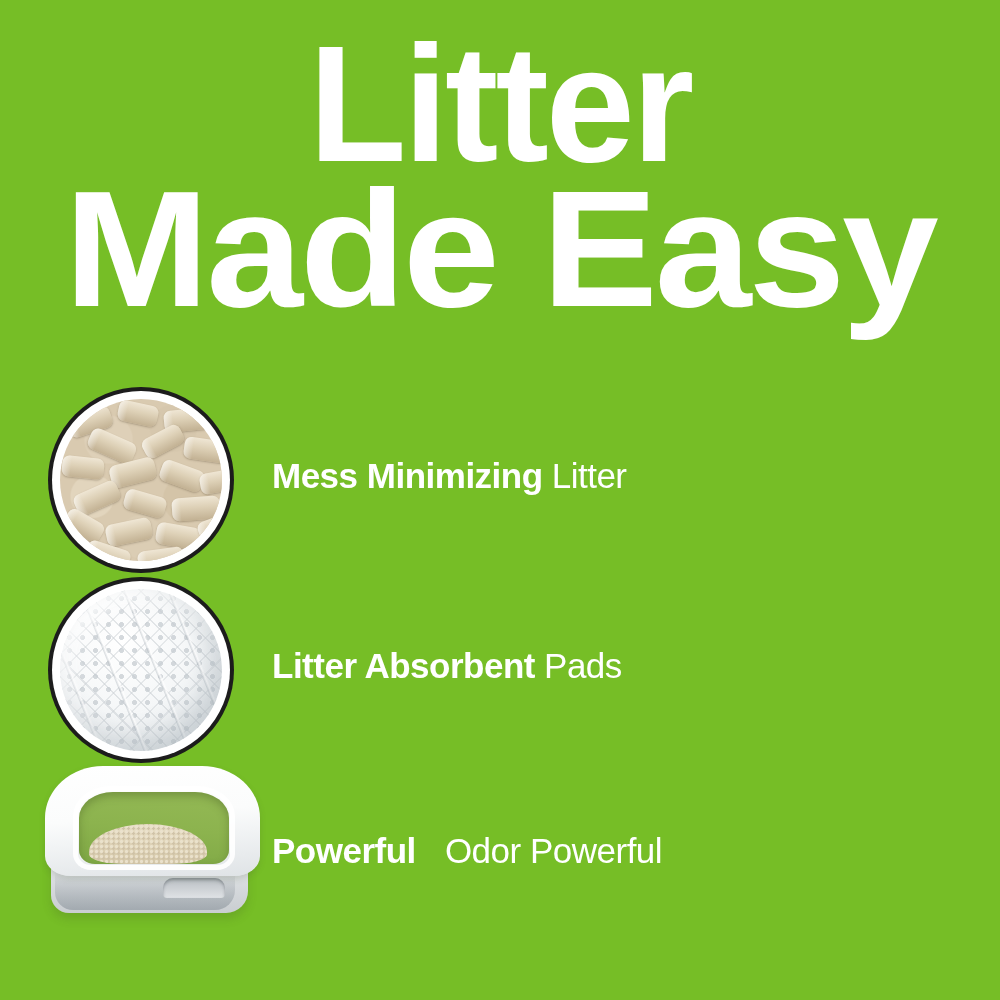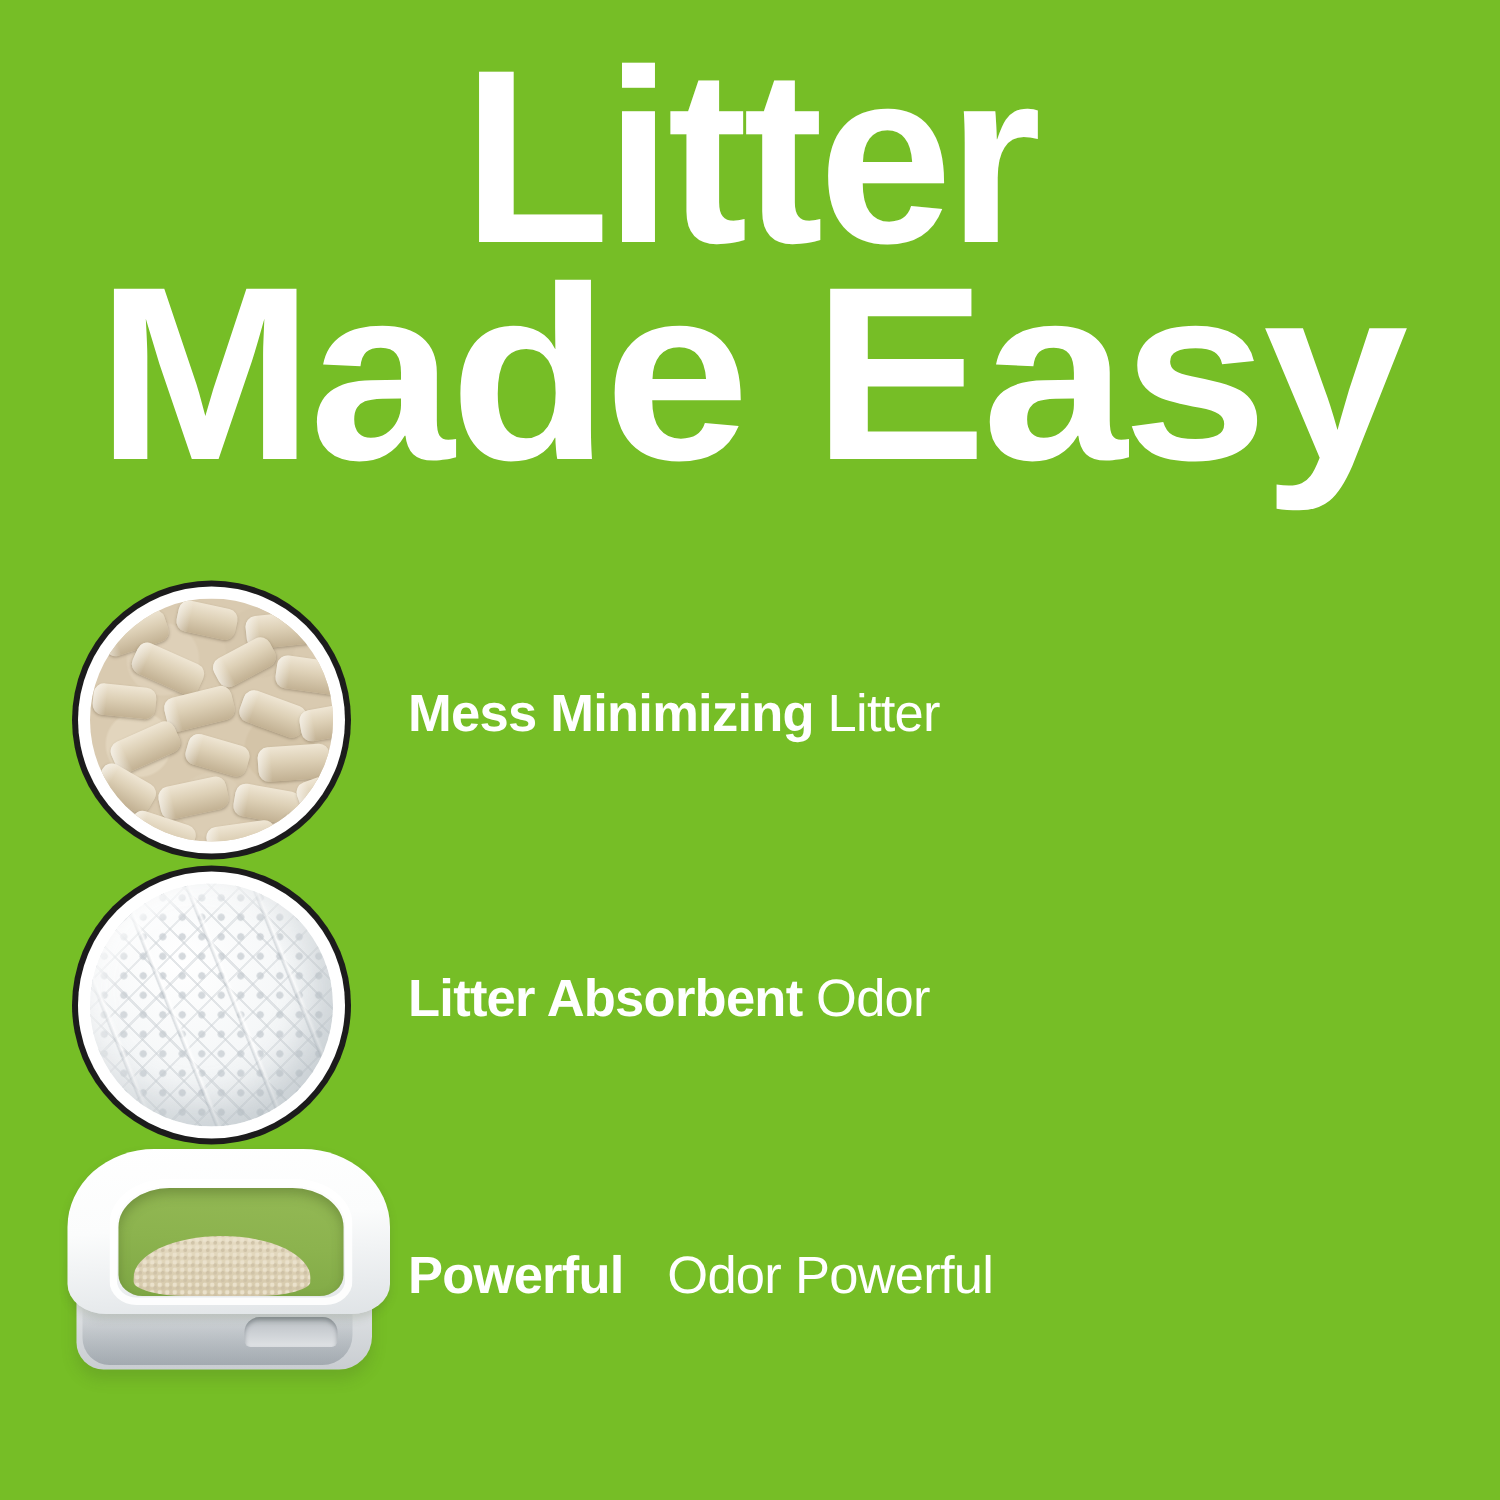--- a/index.html
+++ b/index.html
@@ -325,21 +325,21 @@
               <div class="pad-dots"></div>
               <div class="pad-channels"></div>
               <div class="pad-shade"></div>
             </div>
           </div>
         </div>
       </div>
       <div class="feature-text">
         <span class="ft-strong">Litter Absorbent</span>
         <span class="ft-space"></span>
-        <span class="ft-light">Odor</span>
+        <span class="ft-light">Pads</span>
       </div>
     </div>
 
     <div class="feature-row row-box">
       <div class="feature-media">
         <div class="litterbox">
           <div class="lb-base"></div>
           <div class="lb-base-shadow"></div>
           <div class="lb-handle"></div>
           <div class="lb-clip"></div>

